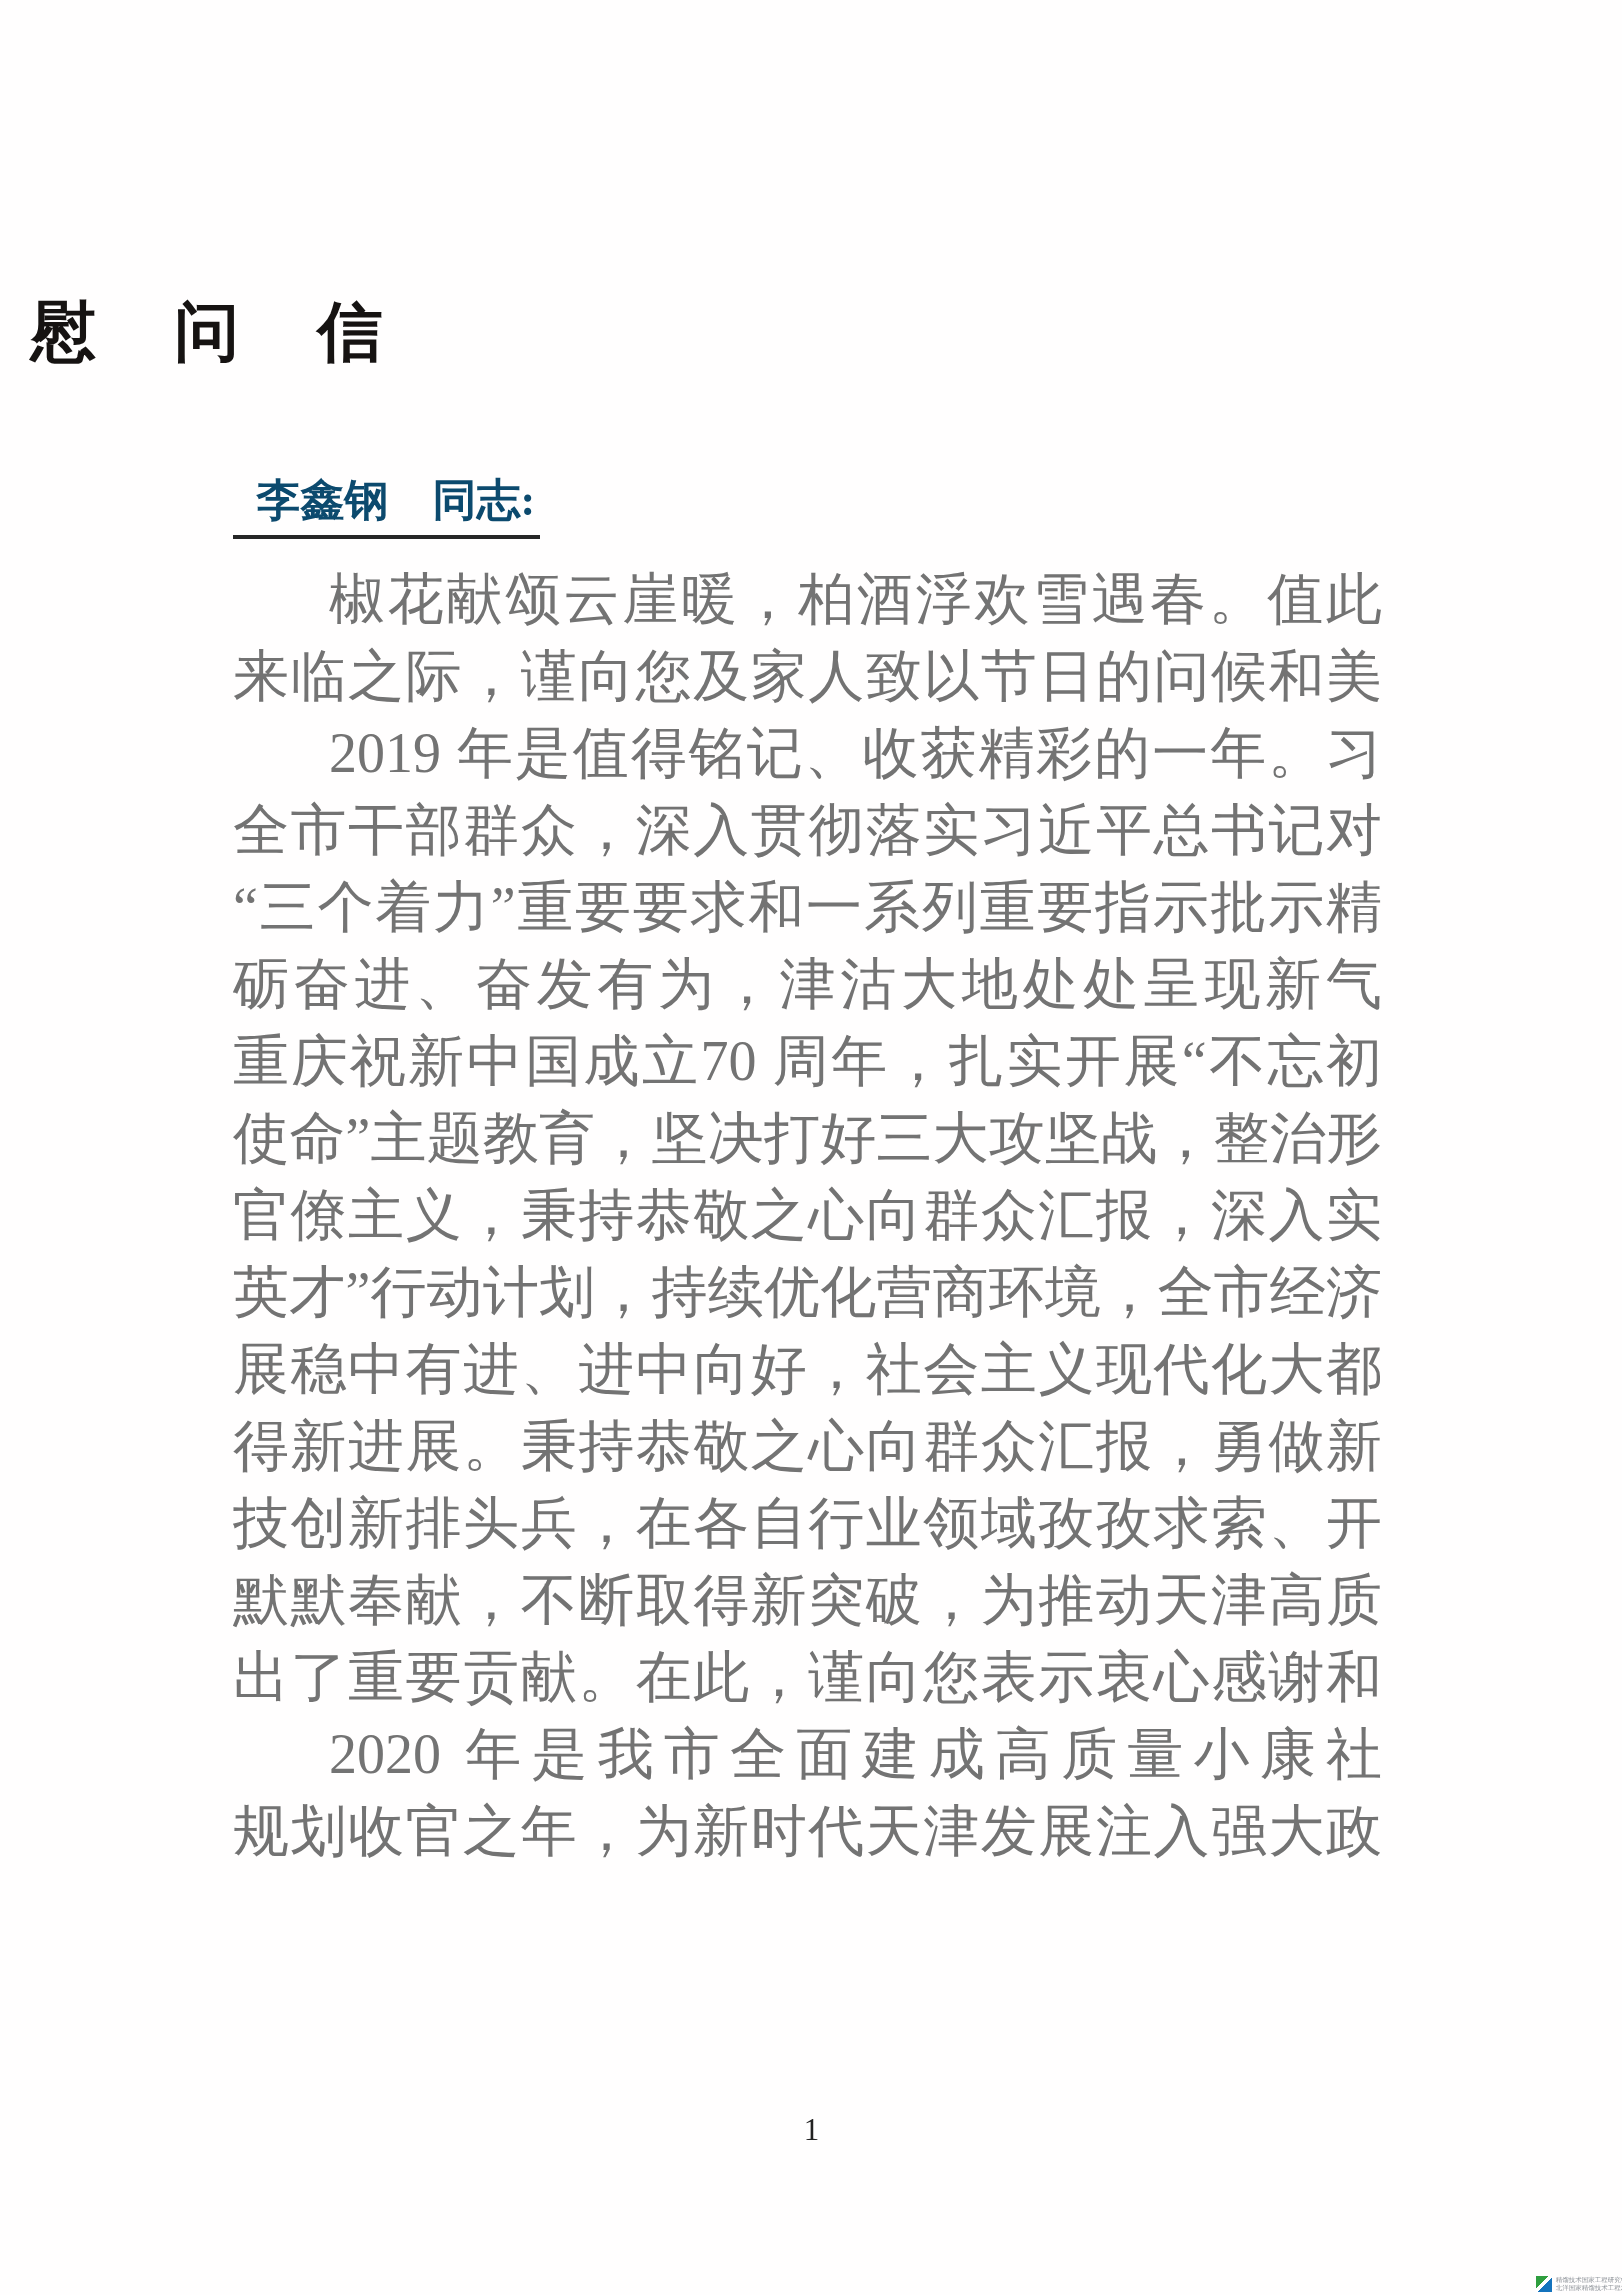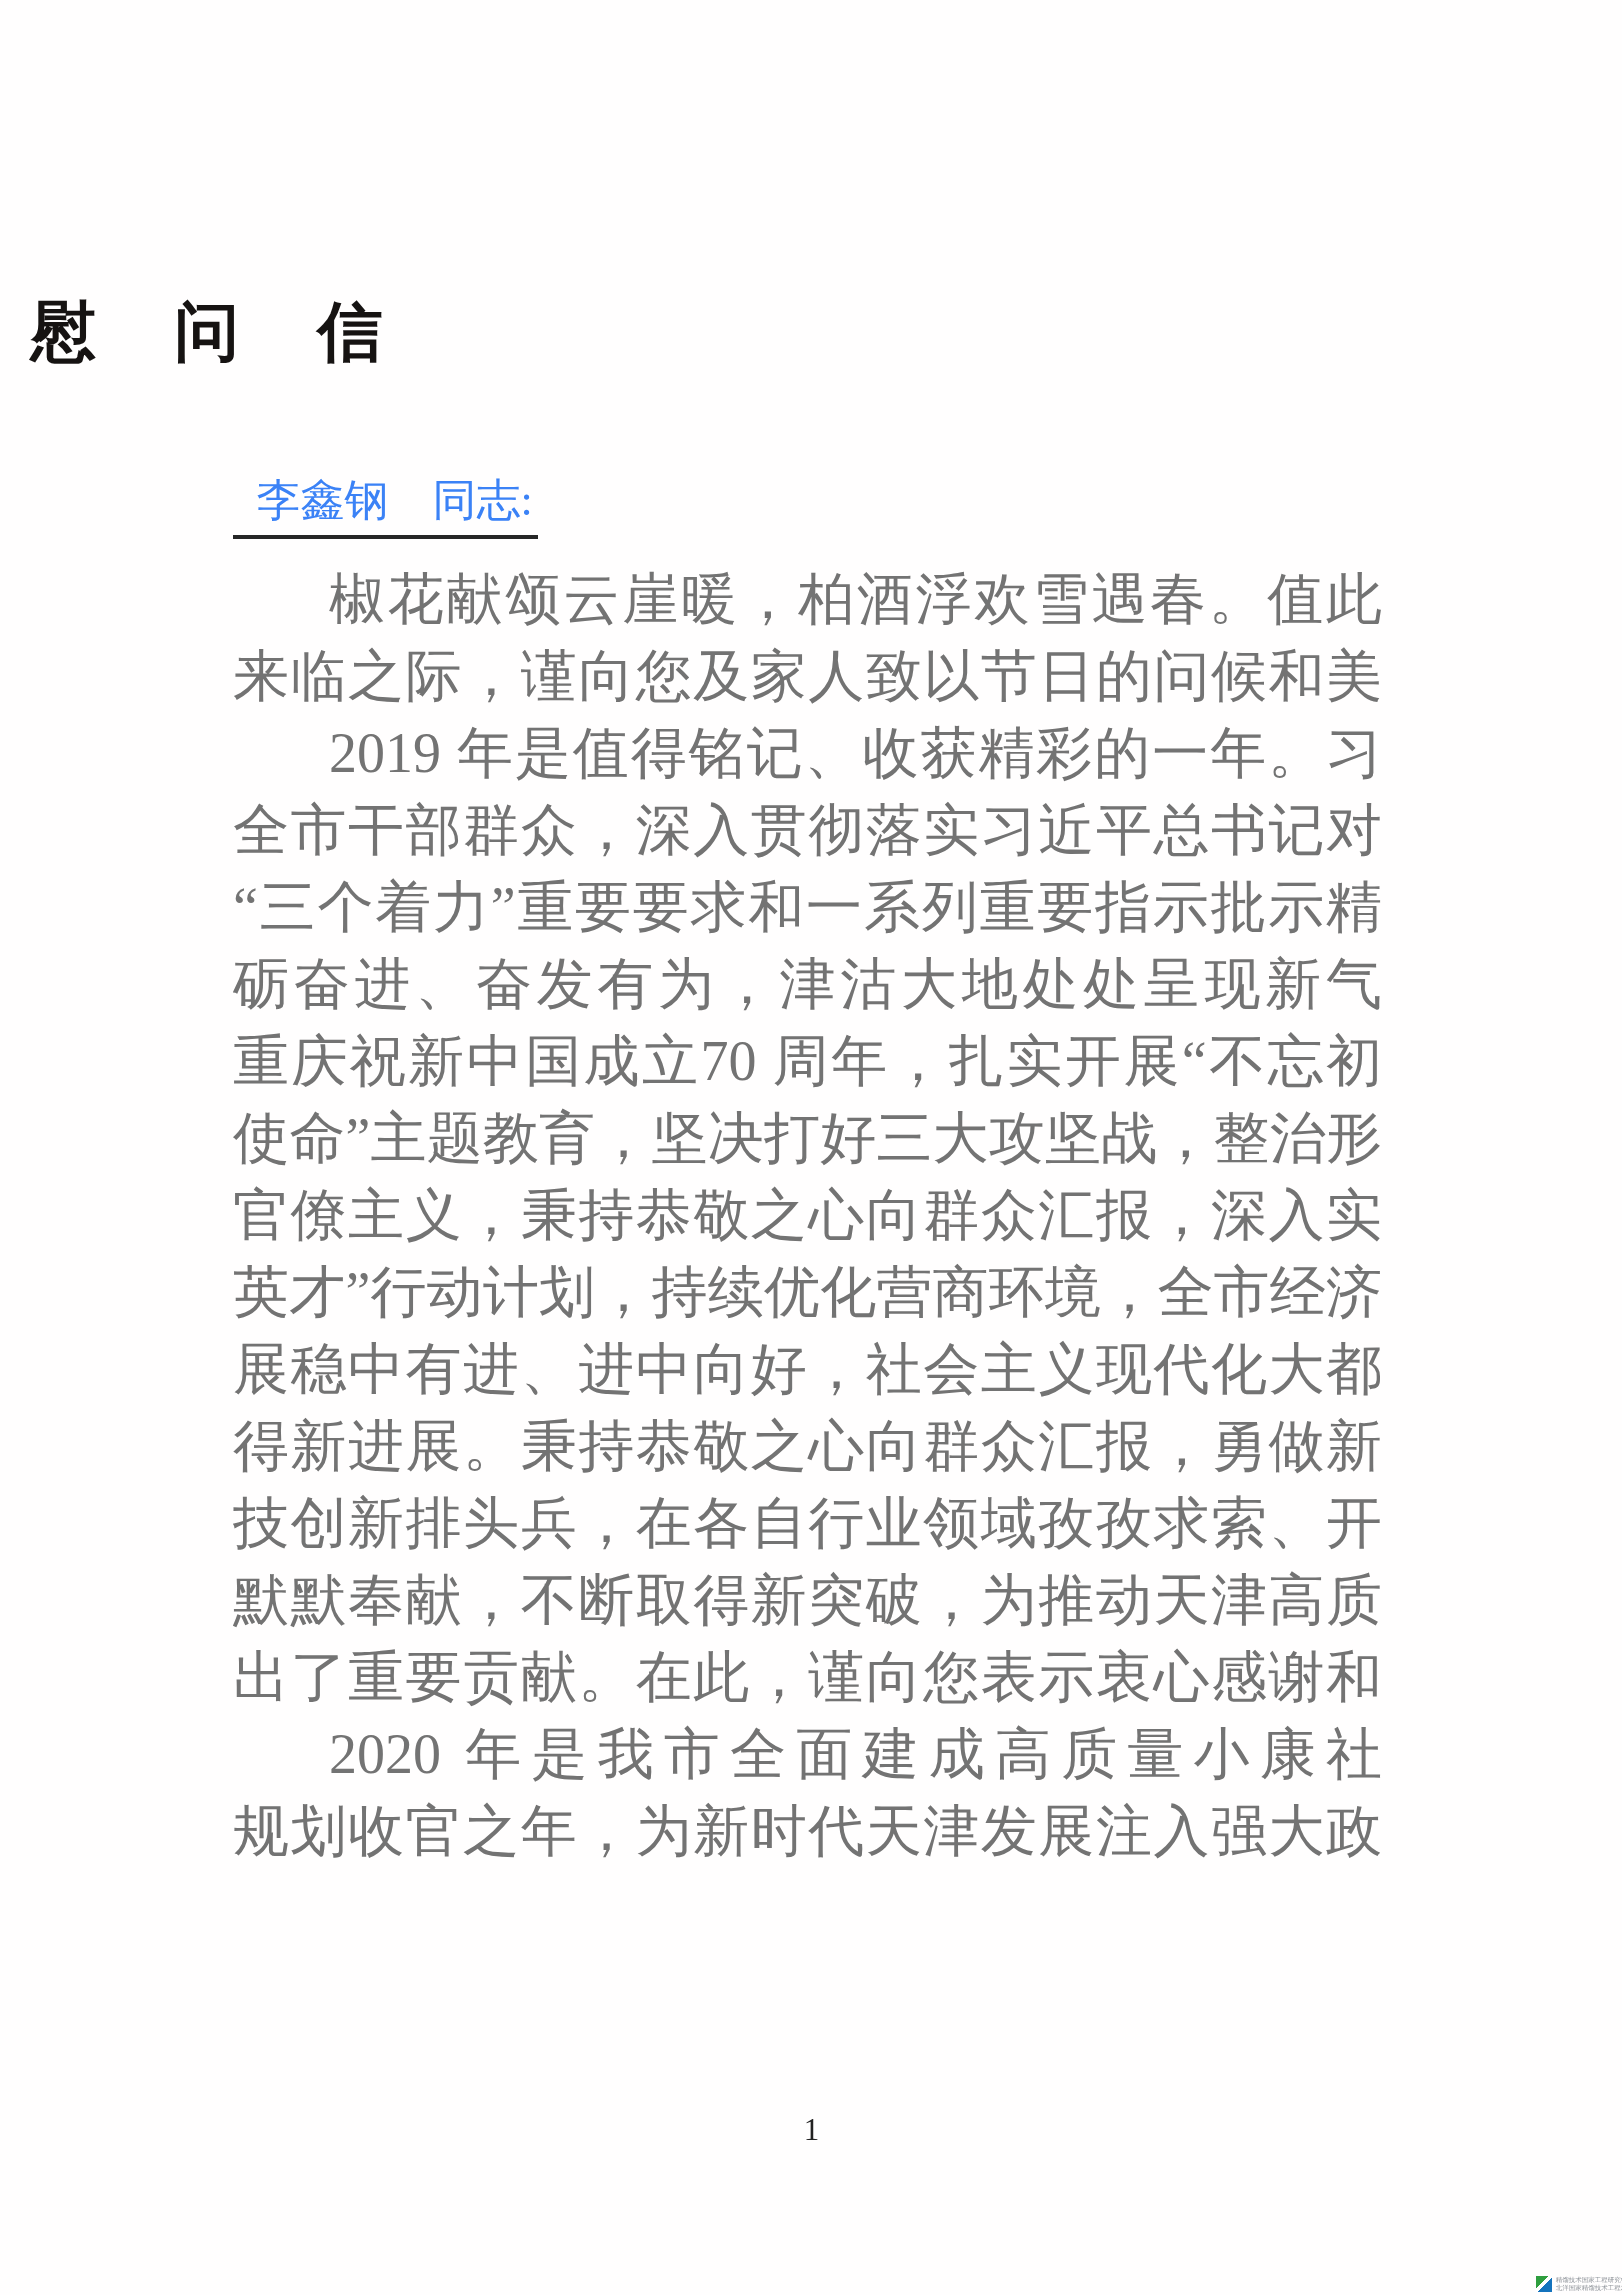--- a/index.html
+++ b/index.html
@@ -26,22 +26,22 @@
     font-weight: 700;
     letter-spacing: 31px;
     text-indent: 31px;
     color: #161312;
   }
   .salutation {
     position: absolute;
     top: 471px;
     left: 233px;
     font-size: 44px;
-    font-weight: 400;
-    color: #3b82f6;
+    font-weight: 700;
+    color: #0c4a6e;
   }
   .salutation .u {
     display: inline-block;
     padding: 0 5.2px 5.2px 23.6px;
     border-bottom: 4.6px solid #262626;
   }
   .letter-body {
     position: absolute;
     top: 561px;
     left: 233px;

